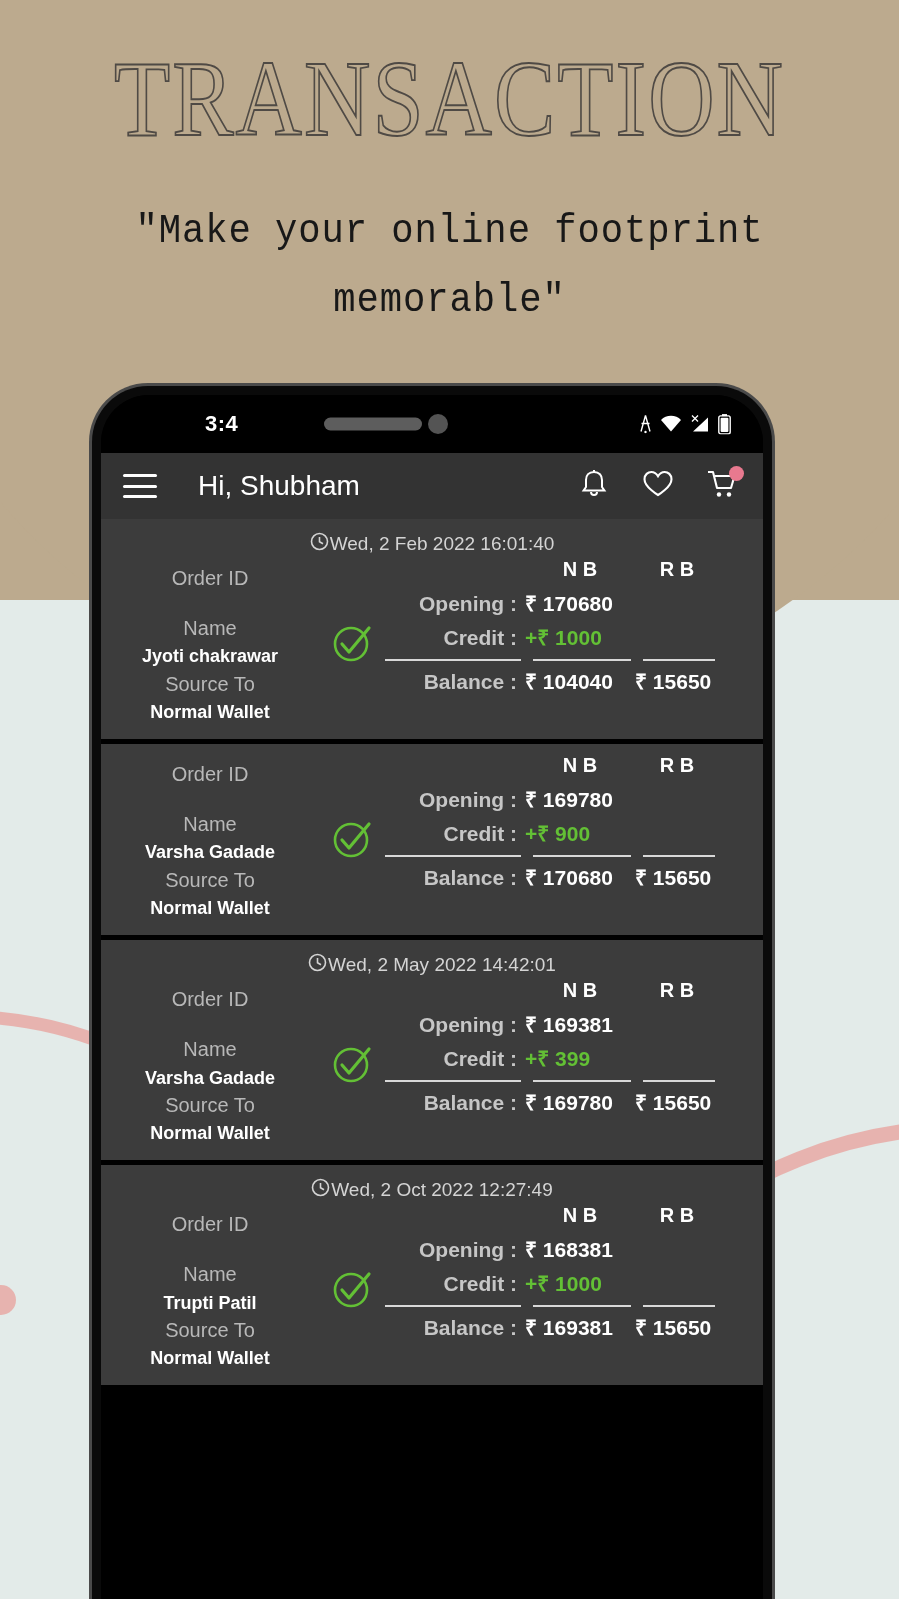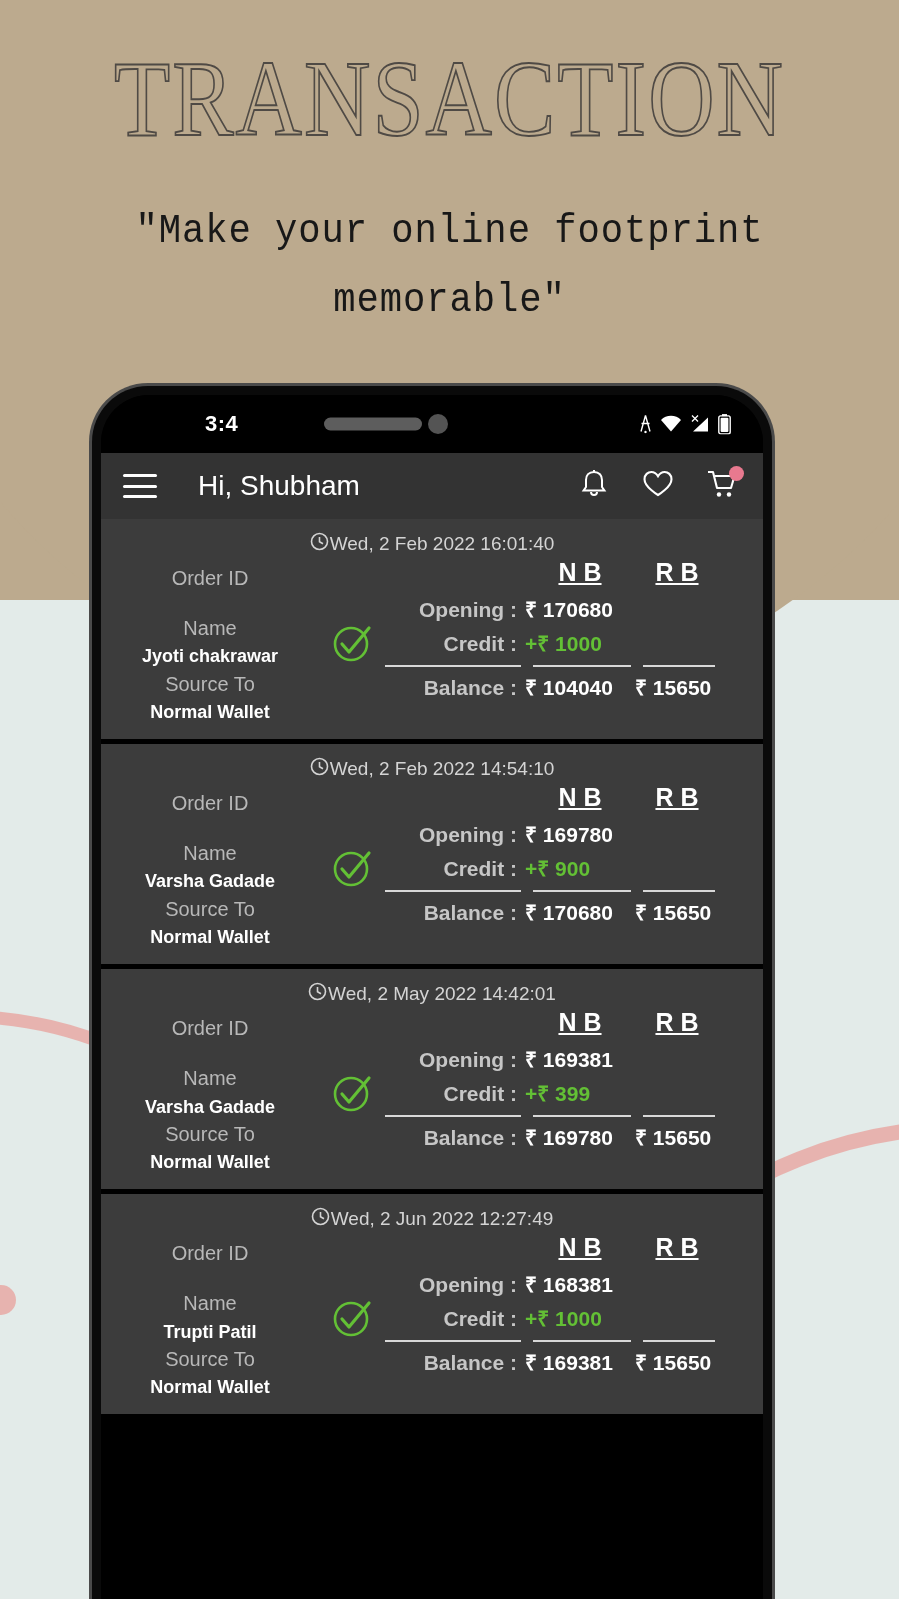--- a/index.html
+++ b/index.html
@@ -132,21 +132,21 @@
   .gap{height:20px;}
   .col-check{
     width:66px;flex:0 0 66px;display:flex;justify-content:center;padding-top:62px;
   }
   .col-right{flex:1 1 auto;padding-right:10px;}
   .grid{
     display:grid;
     grid-template-columns: 140px 110px 84px;
     align-items:center;
   }
-  .g-hdr{color:#fff;font-size:25px;font-weight:700;text-align:center;padding-bottom:6px;text-decoration:underline;}
+  .g-hdr{color:#fff;font-size:20px;font-weight:700;text-align:center;padding-bottom:6px;}
   .g-lbl{color:#c6c6c6;font-size:21px;font-weight:700;text-align:right;padding-right:8px;line-height:1.6;}
   .g-val{color:#fff;font-size:21px;font-weight:700;text-align:left;line-height:1.6;}
   .g-val.credit{color:#63c035;}
   .rule{height:2px;background:#d8d8d8;margin:5px 4px 4px 0;}
   .rule.sp{margin-left:8px;}
   .empty{min-height:1px;}
 </style>
 </head>
 <body>
 
@@ -292,29 +292,20 @@
 
               <div class="g-lbl">Balance :</div>
               <div class="g-val">₹ 104040</div>
               <div class="g-val">₹ 15650</div>
             </div>
           </div>
         </div>
       </div>
 
       <div class="card">
-        <div class="card-date">
-          <span>
-            <svg width="19" height="19" viewBox="0 0 19 19">
-                <circle cx="9.5" cy="9.5" r="8" fill="none" stroke="#d4d4d4" stroke-width="1.6"></circle>
-                <path d="M9.5 5 V9.8 L13 11.8" fill="none" stroke="#d4d4d4" stroke-width="1.6"></path>
-              </svg>
-          </span>
-          <span>Wed, 2 Feb 2022 14:54:10</span>
-        </div>
         <div class="card-body">
           <div class="col-left">
             <div class="lbl">Order ID</div>
             <div class="val empty"></div>
             <div class="gap"></div>
             <div class="lbl">Name</div>
             <div class="val">Varsha Gadade</div>
             <div class="lbl">Source To</div>
             <div class="val">Normal Wallet</div>
           </div>
@@ -407,21 +398,21 @@
       </div>
 
       <div class="card">
         <div class="card-date">
           <span>
             <svg width="19" height="19" viewBox="0 0 19 19">
                 <circle cx="9.5" cy="9.5" r="8" fill="none" stroke="#d4d4d4" stroke-width="1.6"></circle>
                 <path d="M9.5 5 V9.8 L13 11.8" fill="none" stroke="#d4d4d4" stroke-width="1.6"></path>
               </svg>
           </span>
-          <span>Wed, 2 Jun 2022 12:27:49</span>
+          <span>Wed, 2 Oct 2022 12:27:49</span>
         </div>
         <div class="card-body">
           <div class="col-left">
             <div class="lbl">Order ID</div>
             <div class="val empty"></div>
             <div class="gap"></div>
             <div class="lbl">Name</div>
             <div class="val">Trupti Patil</div>
             <div class="lbl">Source To</div>
             <div class="val">Normal Wallet</div>

